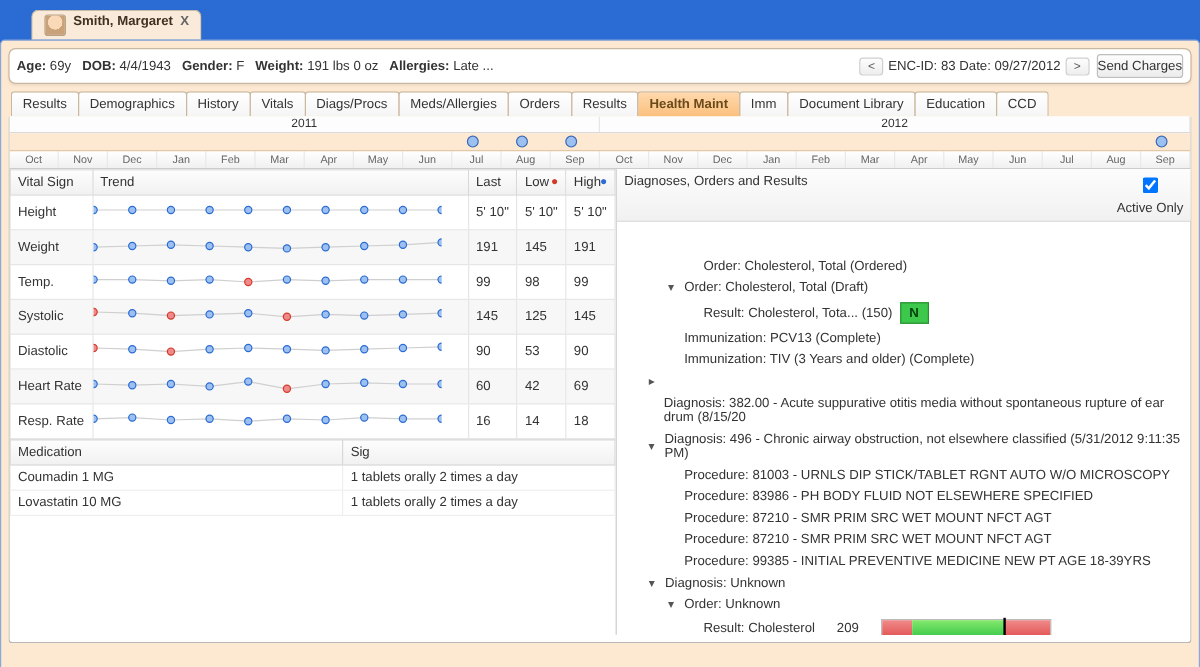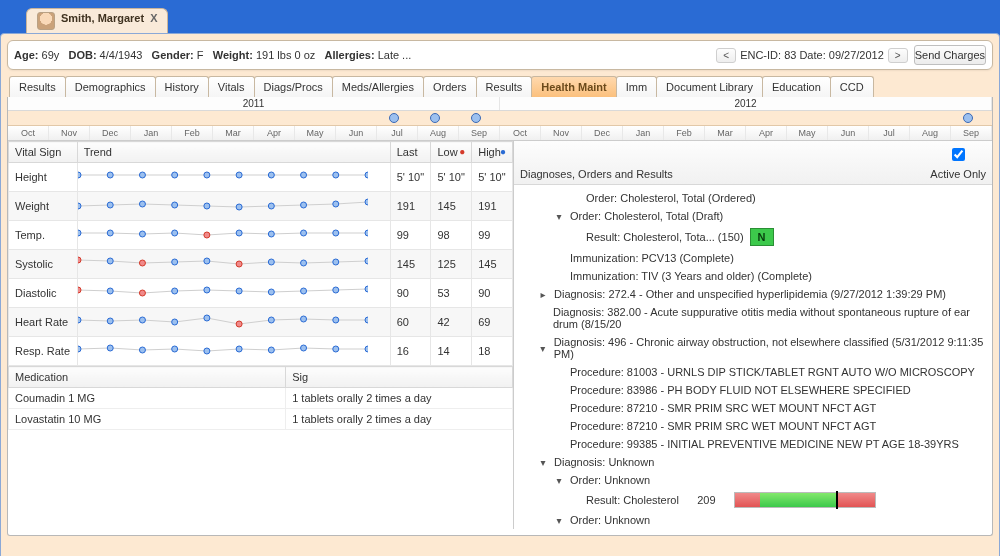--- a/index.html
+++ b/index.html
@@ -36,23 +36,23 @@
   .vitals th{background:linear-gradient(#fdfdfd,#f1f1f1);border:1px solid #d8d8d8;padding:4px 6px;text-align:left;font-weight:normal;font-size:11px;color:#333;position:relative;}
   .vitals th.trend{width:300px;}
   .vitals th .sort{position:absolute;right:6px;top:4px;font-size:10px;}
   .vitals td{border:1px solid #e6e6e6;padding:4px 6px;font-size:11px;}
   .vitals tbody tr:nth-child(even){background:#f7f7f7;}
   .trendcell{position:relative;height:20px;}
   svg.spark{position:absolute;left:0;top:0;}
   table.meds{width:100%;border-collapse:collapse;}
   .meds th{background:linear-gradient(#fdfdfd,#f1f1f1);border:1px solid #d8d8d8;padding:4px 6px;text-align:left;font-weight:normal;}
   .meds td{border:1px solid #eee;padding:4px 6px;}
-  .panel-head{display:flex;align-items:flex-end;background:linear-gradient(#fdfdfd,#f1f1f1);border-bottom:1px solid #d8d8d8;padding:4px 6px;}
+  .panel-head{display:flex;align-items:flex-start;background:linear-gradient(#fdfdfd,#f1f1f1);border-bottom:1px solid #d8d8d8;padding:4px 6px;}
   .panel-head .chk{margin-left:auto;display:flex;align-items:center;gap:4px;flex-direction:column;}
-  .tree{padding:4px 2px 4px 6px;}
+  .tree{padding:4px 2px 4px 6px;margin-top:24px;}
   .node{display:flex;align-items:center;gap:6px;padding:3px 0 3px 0;}
   .node .tw{width:10px;font-size:10px;color:#555;cursor:pointer;text-align:center;}
   .ind1{padding-left:18px;}
   .ind2{padding-left:34px;}
   .ind3{padding-left:50px;}
   .badge{display:inline-flex;align-items:center;justify-content:center;width:22px;height:16px;background:#3cc94b;border:1px solid #2a8f34;font-weight:bold;color:#073d0d;}
   .gauge{display:inline-block;width:140px;height:14px;border:1px solid #bbb;position:relative;vertical-align:middle;}
   .gauge .seg{position:absolute;top:0;bottom:0;}
   .gauge .r1{left:0;width:18%;background:linear-gradient(#f08a8a,#e25454);}
   .gauge .g{left:18%;width:55%;background:linear-gradient(#83e86b,#3cc94b);}
@@ -380,21 +380,20 @@
               <div class="node ind2">
                 <span class="tw"></span>
                 <span>Immunization: PCV13 (Complete)</span>
               </div>
               <div class="node ind2">
                 <span class="tw"></span>
                 <span>Immunization: TIV (3 Years and older) (Complete)</span>
               </div>
               <div class="node ind1">
                 <span class="tw">▸</span>
-                <span>Diagnosis: 272.4 - Other and unspecified hyperlipidemia (9/27/2012 1:39:29 PM)</span>
               </div>
               <div class="node ind1">
                 <span class="tw"></span>
                 <span>Diagnosis: 382.00 - Acute suppurative otitis media without spontaneous rupture of ear drum (8/15/20</span>
               </div>
               <div class="node ind1">
                 <span class="tw">▾</span>
                 <span>Diagnosis: 496 - Chronic airway obstruction, not elsewhere classified (5/31/2012 9:11:35 PM)</span>
               </div>
               <div class="node ind2">

